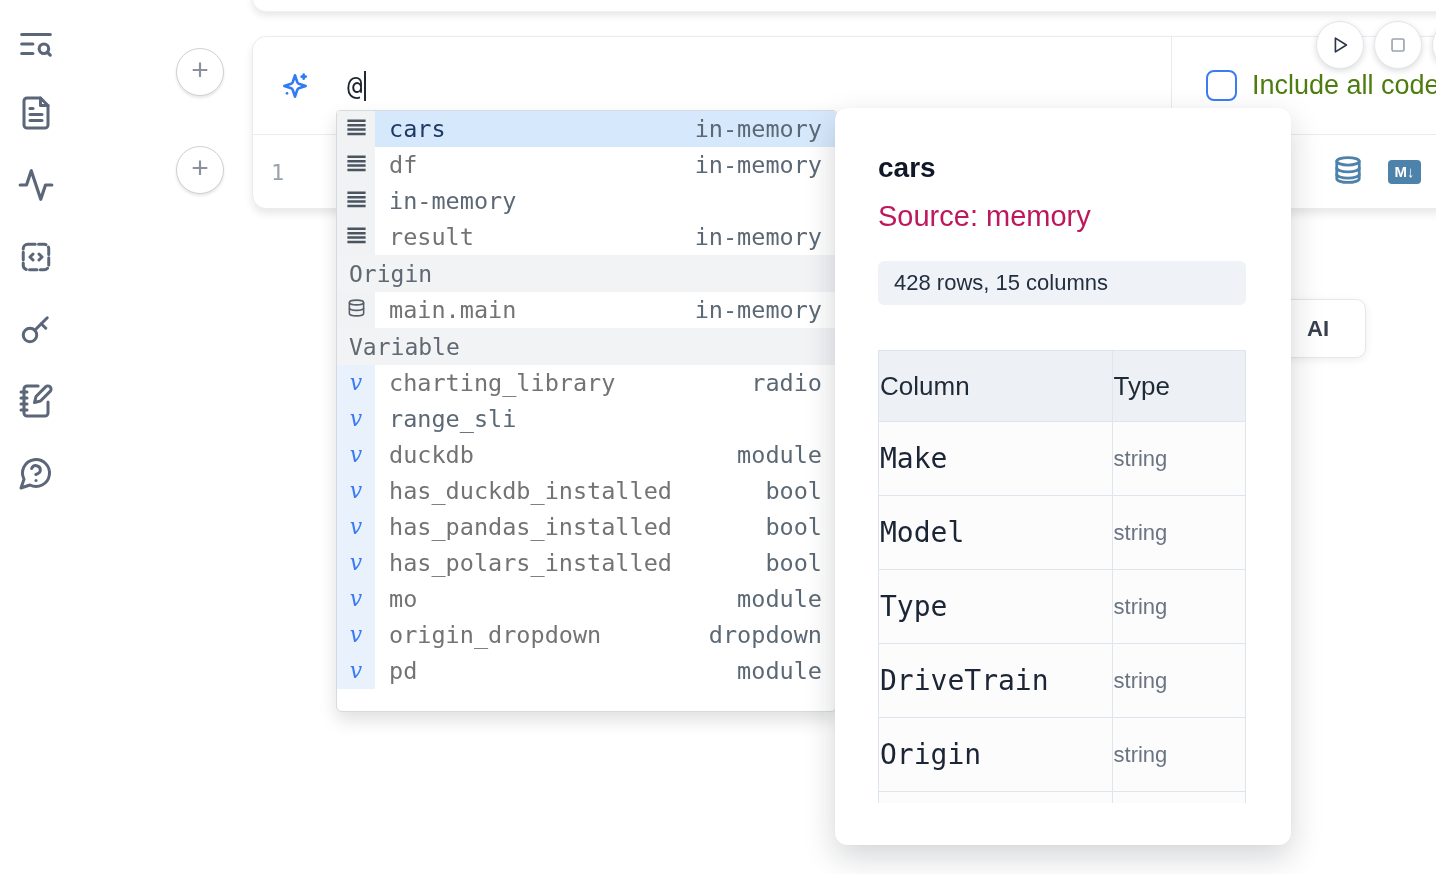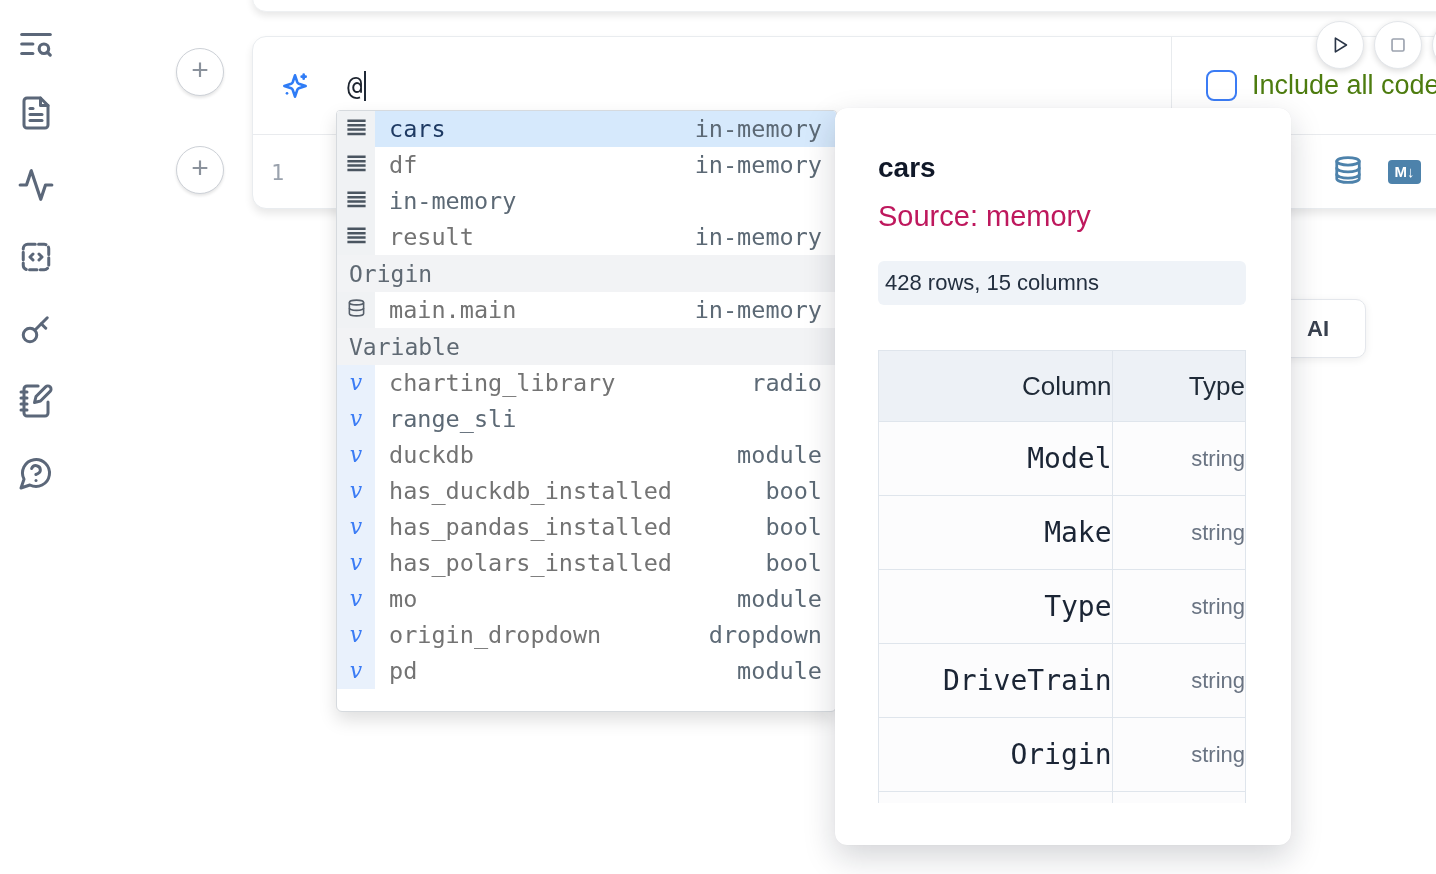--- a/index.html
+++ b/index.html
@@ -71,24 +71,24 @@
     border:1px solid #e4e7ec;border-radius:10px;box-shadow:0 2px 8px rgba(0,0,0,.07);
     display:flex;align-items:center;justify-content:flex-end;padding-right:36px;box-sizing:border-box;
     font-weight:bold;font-size:22px;color:#39414f;z-index:4;cursor:pointer;}
 
   
   .panel{position:absolute;left:835px;top:108px;width:456px;height:737px;background:#fff;border-radius:12px;
     box-shadow:0 12px 32px rgba(16,24,40,.18),0 0 1px rgba(0,0,0,.08);z-index:10;box-sizing:border-box;}
   .panel-title{margin:44px 0 0 43px;font-size:28px;font-weight:bold;color:#101828;}
   .panel-source{margin:16px 0 0 43px;font-size:29px;color:#be185d;}
   .panel-badge{margin:28px 0 0 43px;width:368px;height:44px;background:#eff3f8;border-radius:6px;
-    display:flex;align-items:center;padding-left:7px;box-sizing:border-box;font-size:22px;color:#232f3f;}
+    display:flex;align-items:center;padding-left:16px;box-sizing:border-box;font-size:22px;color:#232f3f;}
   .tbl-wrap{margin:45px 0 0 43px;width:369px;height:453px;overflow:hidden;}
   table.schema{border-collapse:collapse;width:368px;}
-  table.schema th,table.schema td{border:1px solid #dfe5ec;text-align:right;padding:0 0 0 28px;box-sizing:border-box;}
+  table.schema th,table.schema td{border:1px solid #dfe5ec;text-align:left;padding:0 0 0 1px;box-sizing:border-box;}
   table.schema th{background:#edf1f6;height:71px;font-size:26px;font-weight:400;color:#1f2a37;}
   table.schema td{height:74px;background:#fcfcfd;}
   td.col-name{font-family:"DejaVu Sans Mono",monospace;font-size:28px;color:#1b2535;width:234px;}
   td.col-type{font-size:22px;color:#6a7483;width:134px;}
 </style>
 </head>
 <body>
 
 <div class="sidebar">
   <div class="sb-btn" style="top:24px">
@@ -347,25 +347,25 @@
   <div class="tbl-wrap">
     <table class="schema">
       <thead>
           <tr id="schema-head">
             <th>Column</th>
             <th>Type</th>
           </tr>
         </thead>
       <tbody id="schema-body">
           <tr>
+            <td class="col-name">Make</td>
+            <td class="col-type">string</td>
+          </tr>
+          <tr>
             <td class="col-name">Model</td>
-            <td class="col-type">string</td>
-          </tr>
-          <tr>
-            <td class="col-name">Make</td>
             <td class="col-type">string</td>
           </tr>
           <tr>
             <td class="col-name">Type</td>
             <td class="col-type">string</td>
           </tr>
           <tr>
             <td class="col-name">DriveTrain</td>
             <td class="col-type">string</td>
           </tr>

